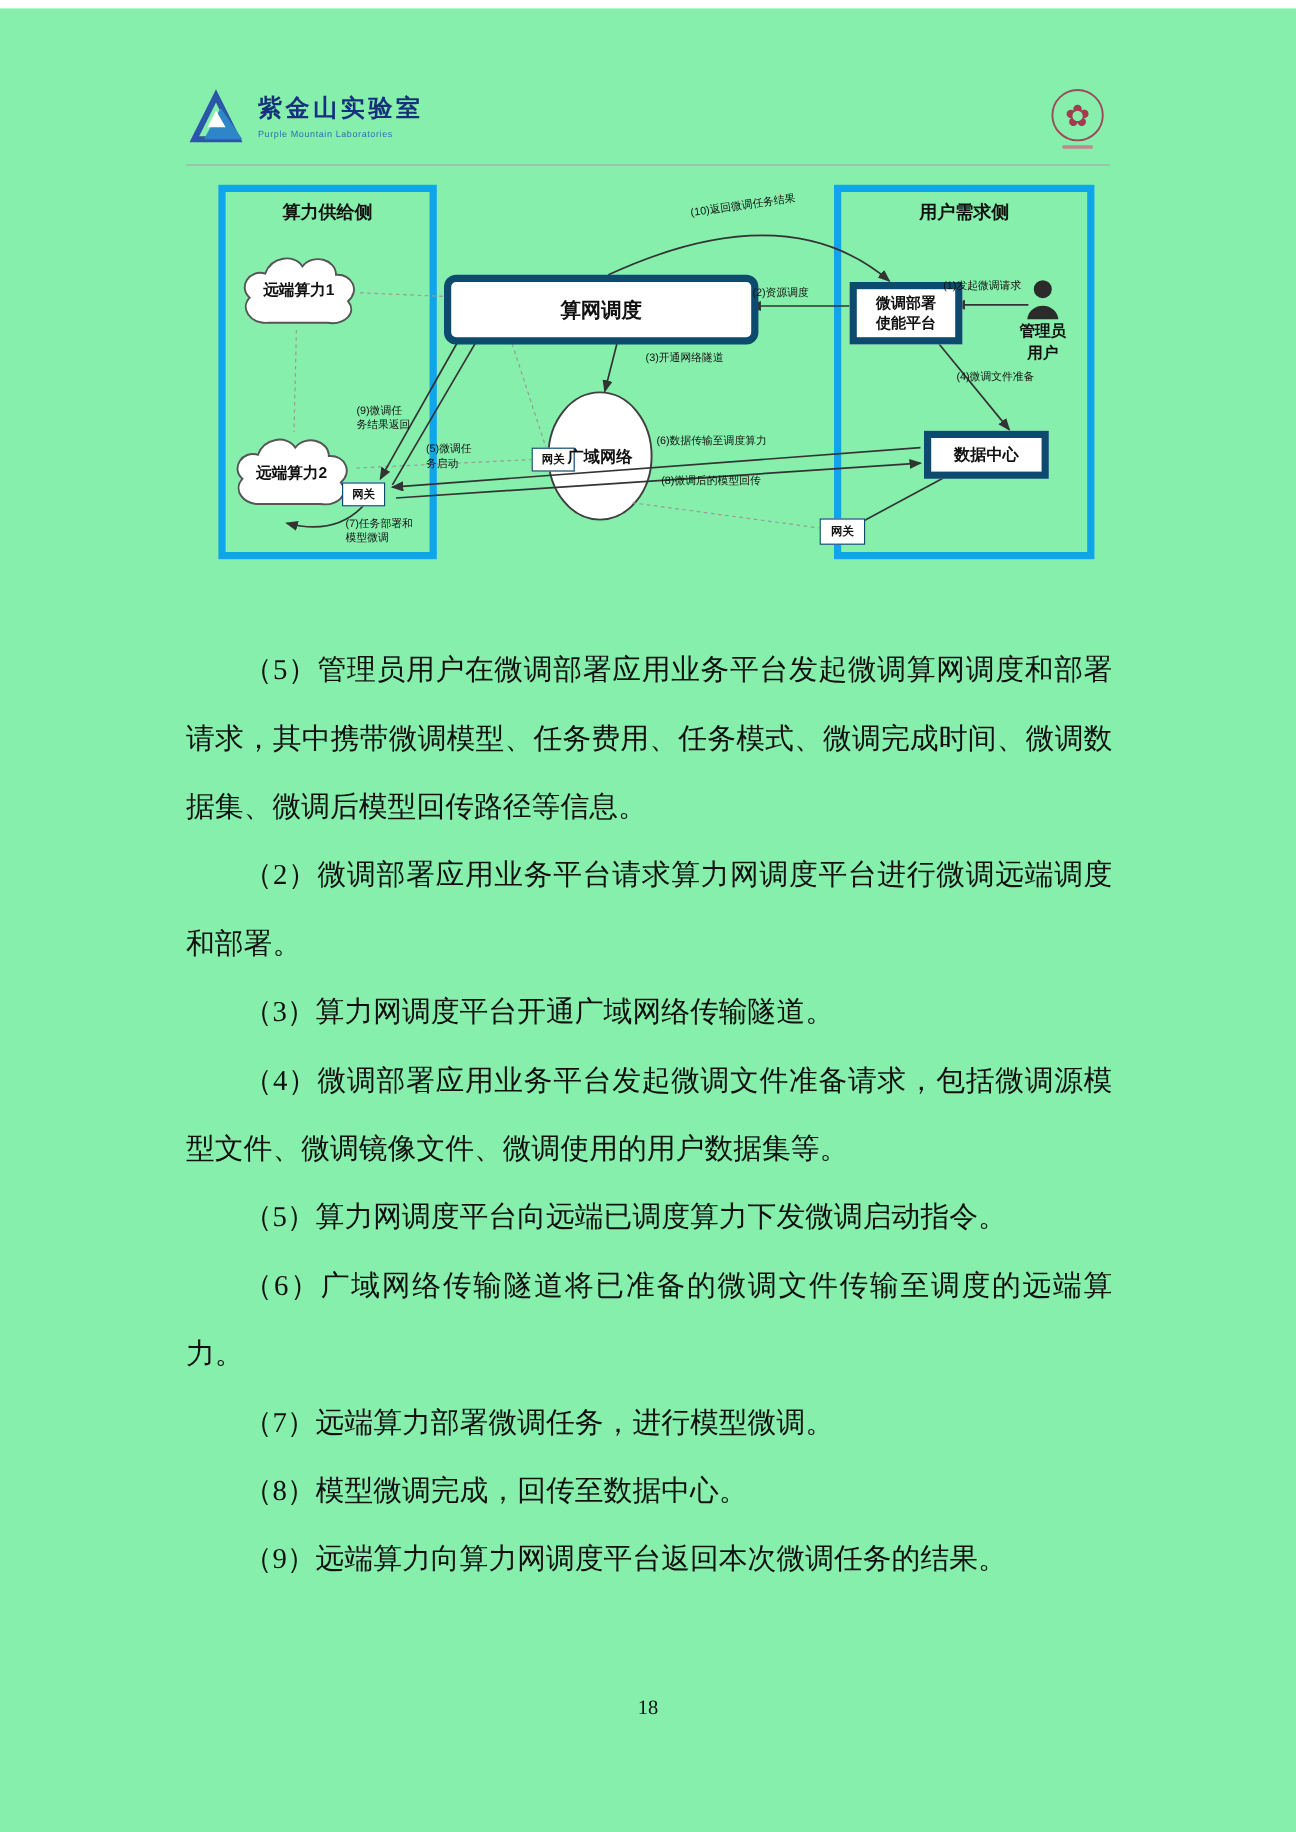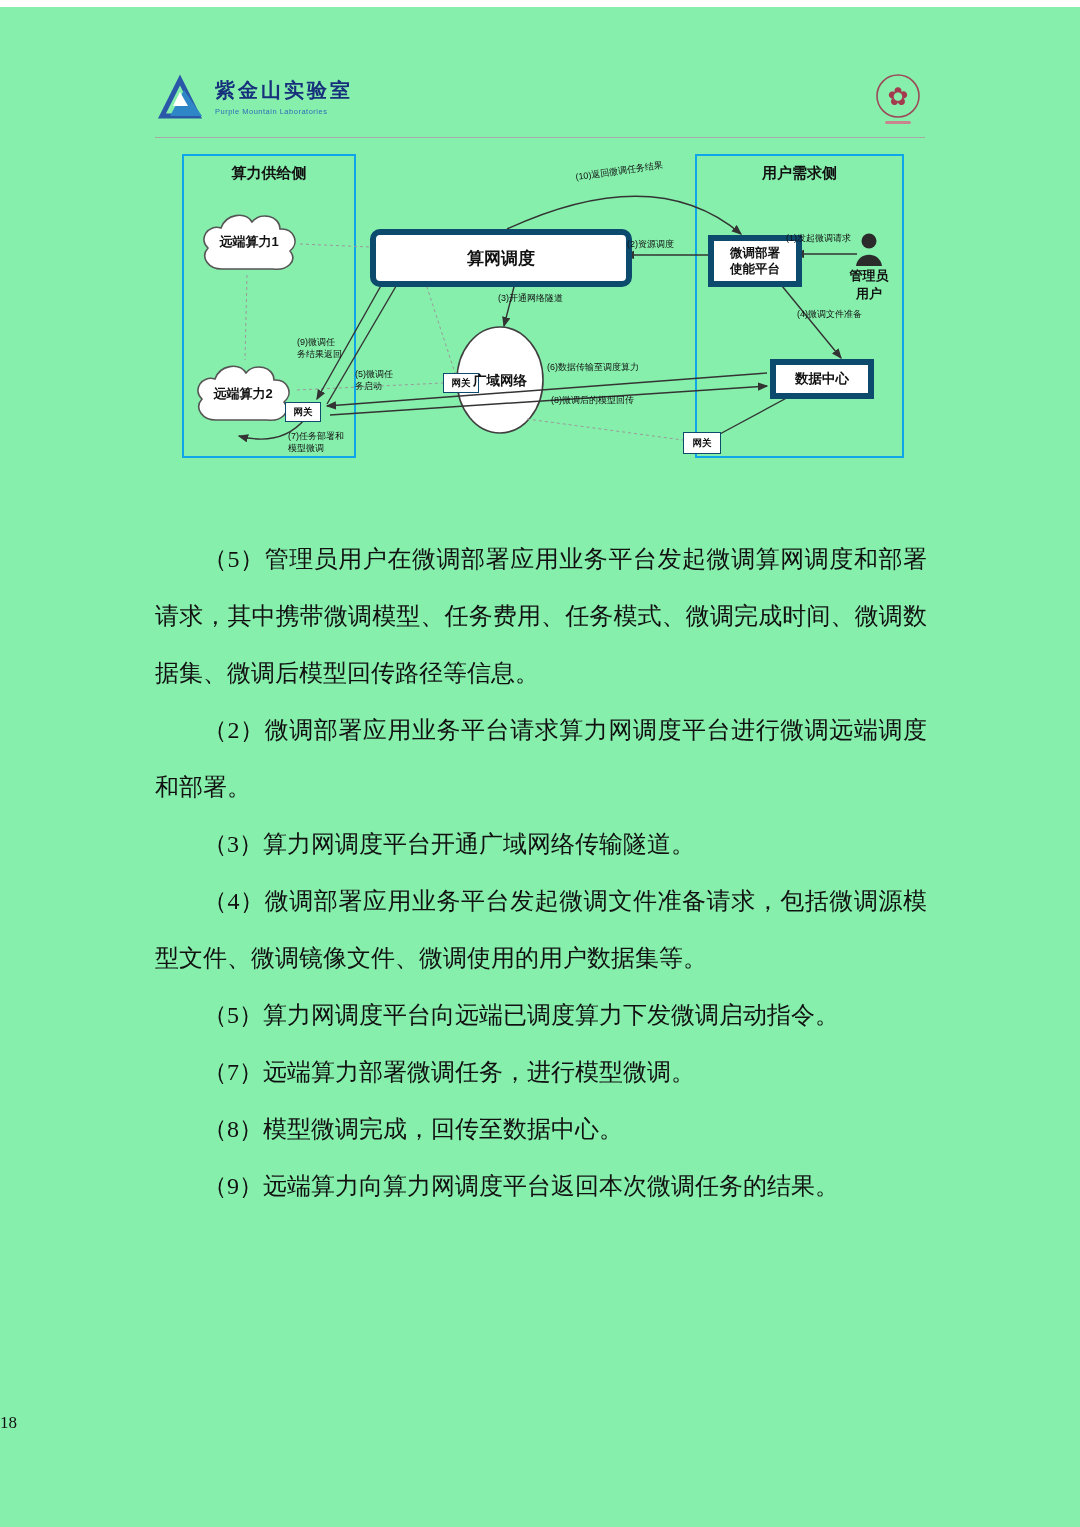--- a/index.html
+++ b/index.html
@@ -14,35 +14,35 @@
   .logo-cn{font-size:20px;font-weight:bold;color:#16307c;letter-spacing:3px;
            font-family:"Liberation Serif",serif;}
   .logo-en{font-size:7.5px;color:#2e6fb5;margin-top:3px;font-family:"Liberation Sans",sans-serif;
            letter-spacing:.5px;}
   .rule{position:absolute;left:155px;top:130px;width:770px;border-top:1px solid #a9a9a9;}
 
   
   .diagram{position:absolute;left:155px;top:140px;width:770px;height:320px;
            font-family:"Liberation Sans","DejaVu Sans",sans-serif;}
   .diagram svg.wires{position:absolute;left:0;top:0;z-index:1;}
-  .panel{position:absolute;border:2px solid #0ea5e9;background:transparent;z-index:0;}
+  .panel{position:absolute;border:6px solid #0ea5e9;background:transparent;z-index:0;}
   .panel-title{position:absolute;top:8px;left:0;width:100%;text-align:center;font-weight:bold;
                font-size:15px;color:#111;}
   .dbox{position:absolute;background:#fff;border:6px solid #0c4a6e;display:flex;align-items:center;
         justify-content:center;font-weight:bold;color:#111;text-align:center;z-index:2;
         white-space:pre-line;}
   .gw{border-width:1px;font-size:9.5px;font-weight:bold;text-align:right;}
   .dlabel{position:absolute;z-index:2;font-weight:bold;color:#111;text-align:center;white-space:pre-line;}
   .fl{position:absolute;z-index:2;font-size:9px;line-height:1.3;color:#111;white-space:pre-line;}
 
   
   .caption{position:absolute;left:0;top:478px;width:1080px;text-align:center;font-size:24px;color:#111;}
   .bodytext{position:absolute;left:155px;top:524px;width:772px;}
   .bodytext p{margin:0;text-indent:2em;text-align:justify;font-size:24px;line-height:57px;color:#111;}
-  .pageno{position:absolute;left:0;top:1406px;width:1080px;font-size:17px;color:#111;}
+  .pageno{position:absolute;left:0;top:1406px;width:1080px;text-align:center;font-size:17px;color:#111;}
 </style>
 </head>
 <body>
 
 <div class="page">
 
   <div class="header">
     <div class="logo-left">
       <svg width="54" height="50" viewBox="0 0 54 50">
         <polygon points="7,45 25,9 43,45" fill="none" stroke="#2b57a8" stroke-width="5"></polygon>
@@ -123,38 +123,39 @@
 
     <div class="dlabel" style="left:50px;top:86px;width:88px;font-size:13px;">远端算力1</div>
     <div class="dlabel" style="left:44px;top:238px;width:88px;font-size:13px;">远端算力2</div>
     <div class="dlabel" style="left:303px;top:225px;width:84px;font-size:13.5px;">广域网络</div>
     <div class="dlabel" style="left:688px;top:120px;width:52px;font-size:13px;line-height:1.35;">管理员
 用户</div>
 
     <div class="fl" style="left:420px;top:16px;width:130px;transform:rotate(-8deg);">(10)返回微调任务结果</div>
     <div class="fl" style="left:472px;top:92px;">(2)资源调度</div>
     <div class="fl" style="left:631px;top:86px;width:78px;">(1)发起微调请求</div>
-    <div class="fl" style="left:343px;top:146px;">(3)开通网络隧道</div>
+    <div class="fl" style="left:383px;top:146px;">(3)开通网络隧道</div>
     <div class="fl" style="left:642px;top:162px;">(4)微调文件准备</div>
     <div class="fl" style="left:142px;top:190px;width:58px;">(9)微调任
 务结果返回</div>
     <div class="fl" style="left:200px;top:222px;width:50px;">(5)微调任
 务启动</div>
     <div class="fl" style="left:392px;top:215px;width:110px;">(6)数据传输至调度算力</div>
     <div class="fl" style="left:396px;top:248px;width:100px;">(8)微调后的模型回传</div>
     <div class="fl" style="left:133px;top:284px;width:70px;">(7)任务部署和
 模型微调</div>
   </div>
 
 
   <div class="bodytext">
     <p>（5）管理员用户在微调部署应用业务平台发起微调算网调度和部署请求，其中携带微调模型、任务费用、任务模式、微调完成时间、微调数据集、微调后模型回传路径等信息。</p>
     <p>（2）微调部署应用业务平台请求算力网调度平台进行微调远端调度和部署。</p>
     <p>（3）算力网调度平台开通广域网络传输隧道。</p>
     <p>（4）微调部署应用业务平台发起微调文件准备请求，包括微调源模型文件、微调镜像文件、微调使用的用户数据集等。</p>
     <p>（5）算力网调度平台向远端已调度算力下发微调启动指令。</p>
+    <p>（6）广域网络传输隧道将已准备的微调文件传输至调度的远端算力。</p>
     <p>（7）远端算力部署微调任务，进行模型微调。</p>
     <p>（8）模型微调完成，回传至数据中心。</p>
     <p>（9）远端算力向算力网调度平台返回本次微调任务的结果。</p>
   </div>
 
   <div class="pageno">18</div>
 </div>
 
 </body></html>

